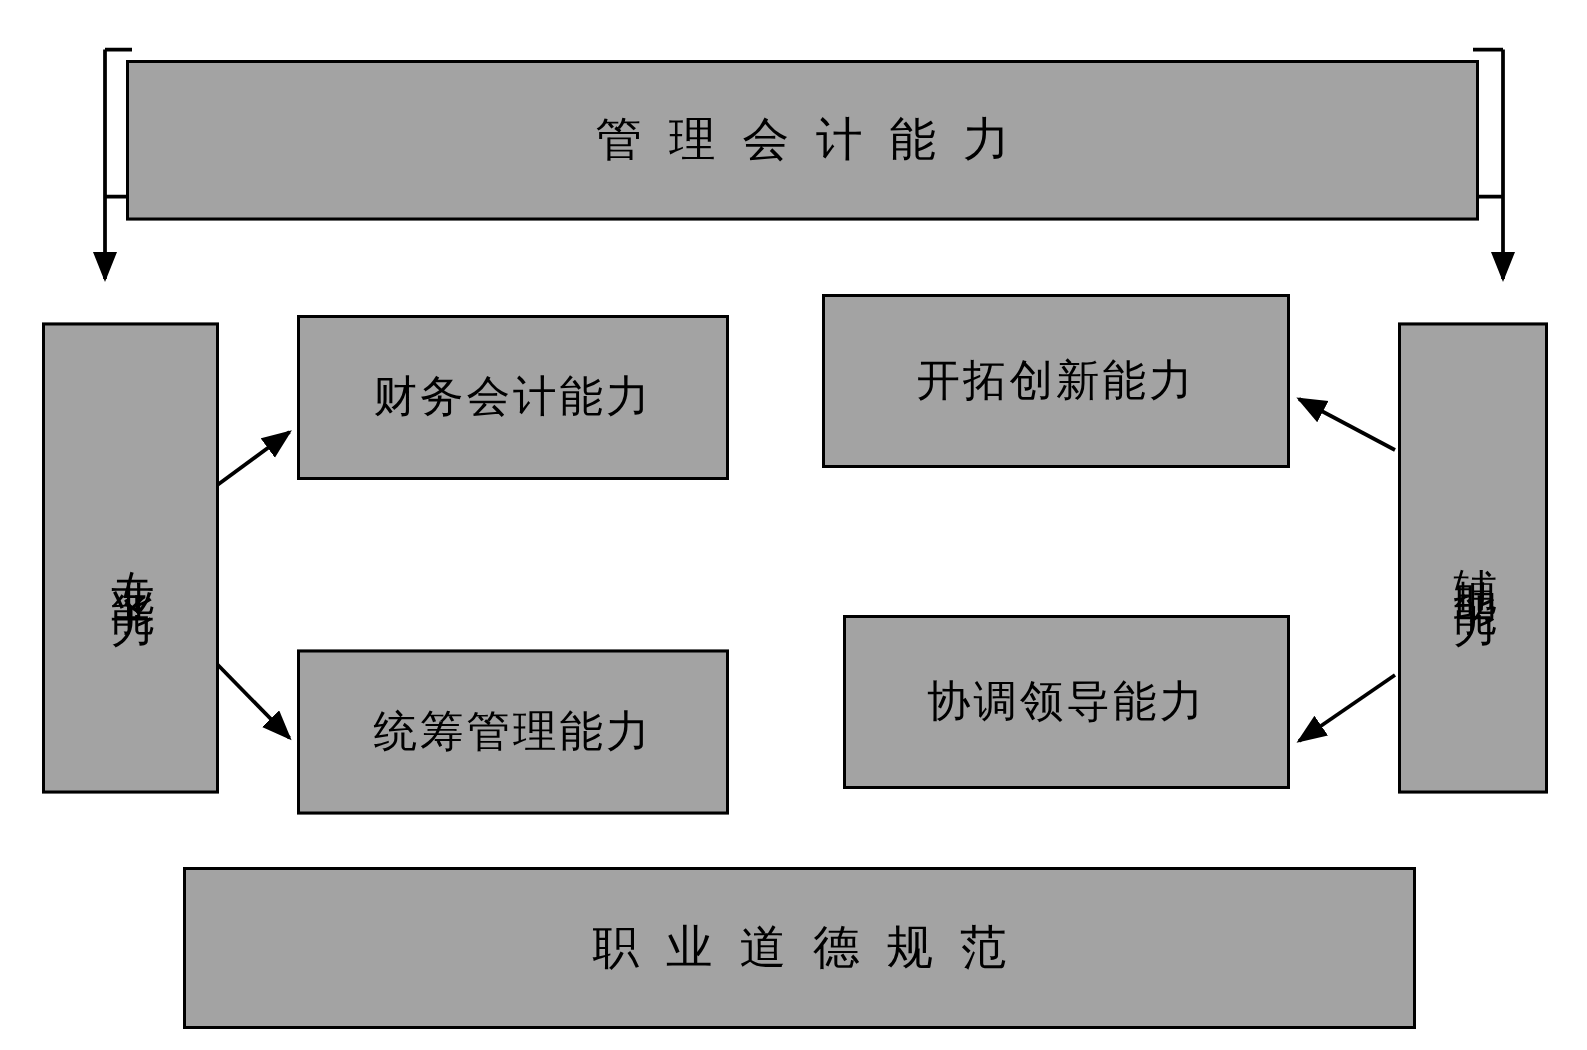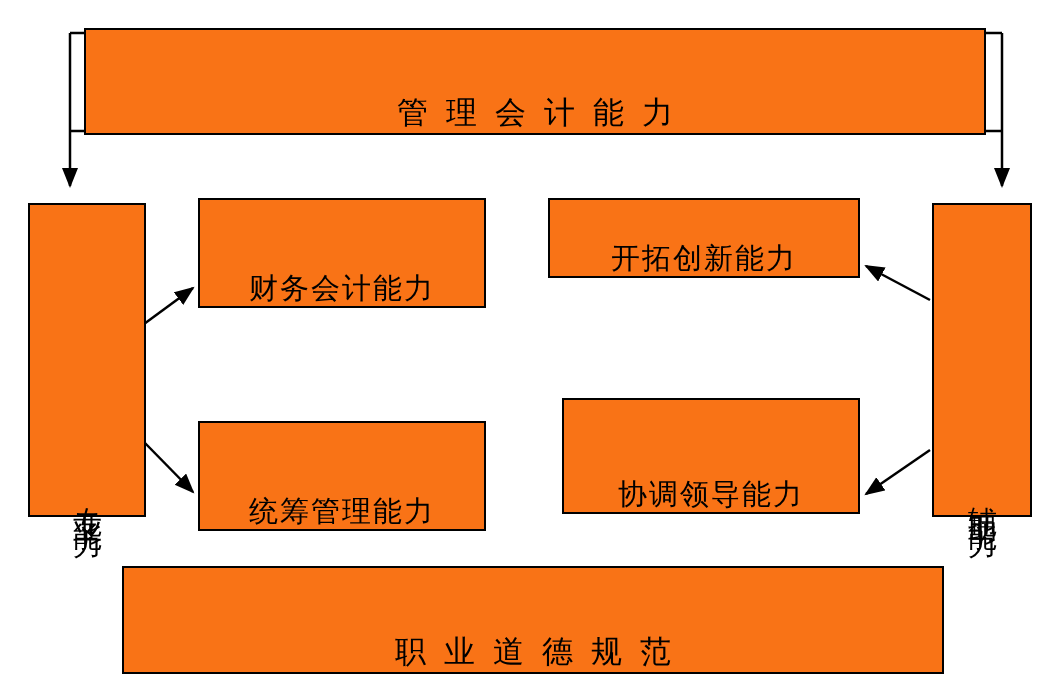--- a/index.html
+++ b/index.html
@@ -11,26 +11,27 @@
     position: relative;
     width: 1058px;
     height: 700px;
     background: #ffffff;
     overflow: hidden;
     font-family: "Liberation Serif", "DejaVu Serif", serif;
   }
   .node {
     position: absolute;
     border: 2px solid #000000;
-    background: #f97316;
+    background: #a3a3a3;
     box-sizing: border-box;
     display: flex;
-    align-items: flex-end;
+    align-items: center;
     justify-content: center;
     color: #000000;
+    margin-top: 12px;
   }
   .node-label {
     display: block;
     text-align: center;
     line-height: 1.25;
     white-space: pre;
   }
   
   #node-top {
     left: 84px;
@@ -87,23 +88,23 @@
     height: 110px;
   }
   #node-plan {
     left: 198px;
     top: 421px;
     width: 288px;
     height: 110px;
   }
   #node-innov {
     left: 548px;
-    top: 198px;
+    top: 184px;
     width: 312px;
-    height: 80px;
+    height: 116px;
   }
   #node-coord {
     left: 562px;
     top: 398px;
     width: 298px;
     height: 116px;
   }
   .inner-label {
     font-size: 29px;
     letter-spacing: 2px;

